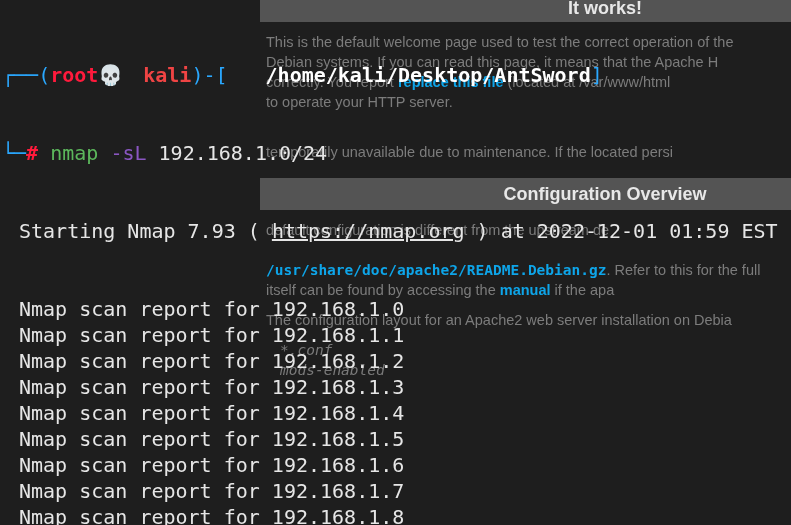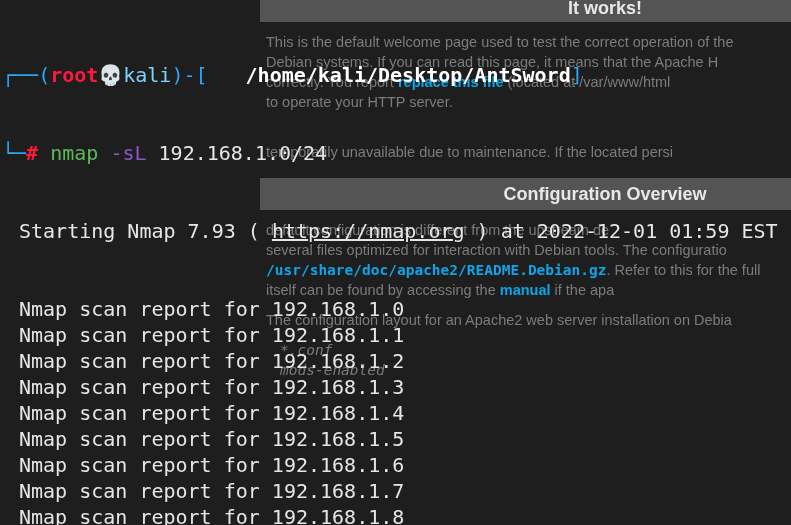--- a/index.html
+++ b/index.html
@@ -59,21 +59,21 @@
   }
   .prompt-line1 {
     padding-left: 2px;
     padding-top: 10px;
   }
   .box-corner { color: #2aa8ff; }
   .bracket { color: #2aa8ff; }
   .paren { color: #2aa8ff; }
   .user { color: #ff1a3c; font-weight: bold; }
   .skull { color: #ff1a3c; }
-  .host { color: #7dd3fc; font-weight: normal; }
+  .host { color: #ef4444; font-weight: bold; margin-left: 20px; }
   .dash { color: #2aa8ff; }
   .cwd { color: #ffffff; font-weight: bold; margin-left: 38px; }
   .prompt-line2 { padding-left: 2px; }
   .hash { color: #ff1a3c; font-weight: bold; }
   .cmd { color: #5cb85c; }
   .flag { color: #8a56c2; }
   .arg { color: #e6e6e6; }
   .output { color: #e6e6e6; padding-left: 19px; }
   .url { text-decoration: underline; }
 </style>
@@ -91,21 +91,21 @@
     <span>correctly. You report </span><b>replace this file</b><span> (located at /var/www/html</span><br>
     <span> to operate your HTTP server.</span>
   </p>
   <p>
     <br>
     <span>temporarily unavailable due to maintenance. If the located persi</span>
   </p>
   <div class="apache-subheader">Configuration Overview</div>
   <p>
     <span>default configuration is different from the upstream de</span><br>
-    <span>several files optimized for interaction with Debian tools. The configuratio</span><br>
+    <br>
     <b class="tt">/usr/share/doc/apache2/README.Debian.gz</b><span>. Refer to this for the full</span><br>
     <span> itself can be found by accessing the </span><b>manual</b><span> if the apa</span>
   </p>
   <p>The configuration layout for an Apache2 web server installation on Debia</p>
   <div class="tree">
     <div>*.conf</div>
     <div>mods-enabled</div>
   </div>
 </div>
 

